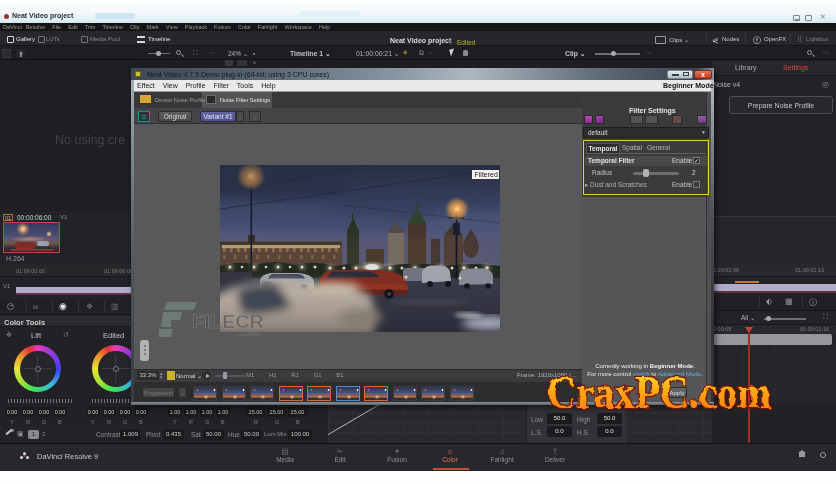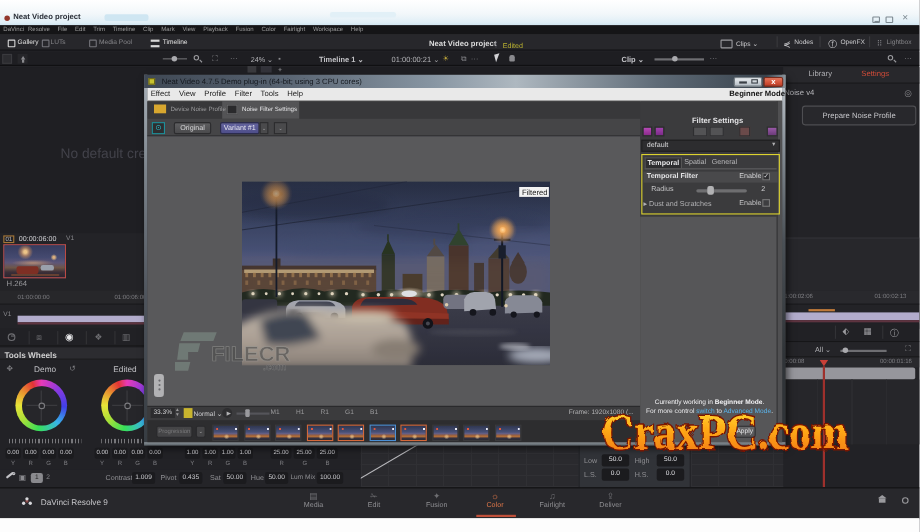--- a/index.html
+++ b/index.html
@@ -74,21 +74,21 @@
   <div class="abs" style="left:450px;top:49px;width:0;height:0;border-top:7px solid #d2d2d6;border-right:5px solid transparent;transform:rotate(-15deg);"></div>
   <div class="abs" style="left:463px;top:50px;width:5px;height:6px;background:#8a8a8e;border-radius:2px 2px 1px 1px;"></div>
   <div class="abs" style="left:565px;top:50px;font-size:6.8px;font-weight:bold;color:#c2c2c6;">Clip ⌄</div>
   <div class="abs" style="left:595px;top:53px;width:45px;height:1.5px;background:#6e6e72;"></div>
   <div class="abs" style="left:611px;top:51px;width:5px;height:5px;border-radius:50%;background:#aaaaae;"></div>
   <div class="abs" style="left:645px;top:49px;font-size:7px;color:#8a8a8e;">⋯</div>
   <div class="mag" style="left:807px;top:50px;"></div>
   <div class="abs" style="left:822px;top:49px;font-size:7px;color:#8a8a8e;">⋯</div>
 
   <div class="abs" style="left:0;top:61px;width:712px;height:151px;background:#1f1f23;"></div>
-  <div class="abs" style="left:55px;top:133px;font-size:12.5px;color:#42424a;">No default cre</div>
+  <div class="abs" style="left:55px;top:133px;font-size:12.5px;color:#42424a;">No using cre</div>
 
   <div class="abs" style="left:225px;top:60px;width:8px;height:6px;background:#3a3a3e;"></div>
   <div class="abs" style="left:237px;top:60px;width:10px;height:6px;background:#33333a;"></div>
   <div class="abs" style="left:252px;top:59px;font-size:6px;color:#6a6a6e;">✦</div>
 
   <div class="abs" style="left:0;top:212px;width:131px;height:52px;background:#232327;"></div>
   <div class="abs" style="left:3px;top:213.5px;width:10px;height:7px;border:1px solid #a87838;color:#b8b8bc;font-size:5.5px;text-align:center;line-height:7px;">01</div>
   <div class="abs" style="left:17px;top:214px;font-size:6.5px;color:#d2d2d6;">00:00:06:00</div>
   <div class="abs" style="left:60px;top:214px;font-size:6px;color:#8a8a8e;">V1</div>
   <div class="abs" style="left:3px;top:222px;width:57px;height:31px;border:1px solid #bb4a44;background:#343d5e;overflow:hidden;">
@@ -118,24 +118,24 @@
   <div class="abs" style="left:78px;top:301px;width:1px;height:12px;background:#323236;"></div>
   <div class="abs" style="left:104px;top:301px;width:1px;height:12px;background:#323236;"></div>
   <div class="abs" style="left:7px;top:303px;width:7px;height:7px;border:1.2px solid #6e6e72;border-radius:50%;"></div>
     <div class="abs" style="left:10px;top:305px;width:3px;height:1.2px;background:#6e6e72;"></div>
   <div class="abs" style="left:33px;top:302px;font-size:8px;color:#6e6e72;">⧈</div>
   <div class="abs" style="left:59px;top:301px;font-size:9px;color:#e8e8ea;">◉</div>
   <div class="abs" style="left:86px;top:302px;font-size:8px;color:#6e6e72;">❖</div>
   <div class="abs" style="left:111px;top:302px;font-size:8px;color:#6e6e72;">▥</div>
 
   <div class="abs" style="left:0;top:316px;width:131px;height:11px;background:#2c2c30;border-bottom:1px solid #1a1a1c;"></div>
-  <div class="abs" style="left:4px;top:317.5px;font-size:7.5px;font-weight:bold;color:#cecece;">Tools Wheels</div>
+  <div class="abs" style="left:4px;top:317.5px;font-size:7.5px;font-weight:bold;color:#cecece;">Color Tools</div>
 
   <div class="abs" style="left:6px;top:331px;font-size:7px;color:#7e7e82;">✥</div>
-  <div class="abs" style="left:31px;top:331px;font-size:7.5px;color:#c2c2c6;">Demo</div>
+  <div class="abs" style="left:31px;top:331px;font-size:7.5px;color:#c2c2c6;">Lift</div>
   <div class="abs" style="left:63px;top:331px;font-size:7px;color:#7e7e82;">↺</div>
   <div class="abs" style="left:103px;top:331px;font-size:7.5px;color:#c2c2c6;">Edited</div>
 
   <div class="abs wheel" style="left:14px;top:345px;"></div>
   <div class="abs wheel" style="left:92px;top:345px;"></div>
   <style>
     .wheel { width:47px;height:47px;border-radius:50%;
       background:conic-gradient(from 0deg,#e83ab8,#8a3ae0 13%,#4040e8 26%,#38b4e8 38%,#38e058 52%,#a8e038 64%,#e8e438 75%,#e89430 85%,#e23434 94%,#e83ab8); }
     .wheel::after { content:""; position:absolute; left:5.5px; top:5.5px; width:36px; height:36px; border-radius:50%;
       background:linear-gradient(#3c3c40,#3c3c40) center/1px 28px no-repeat,

